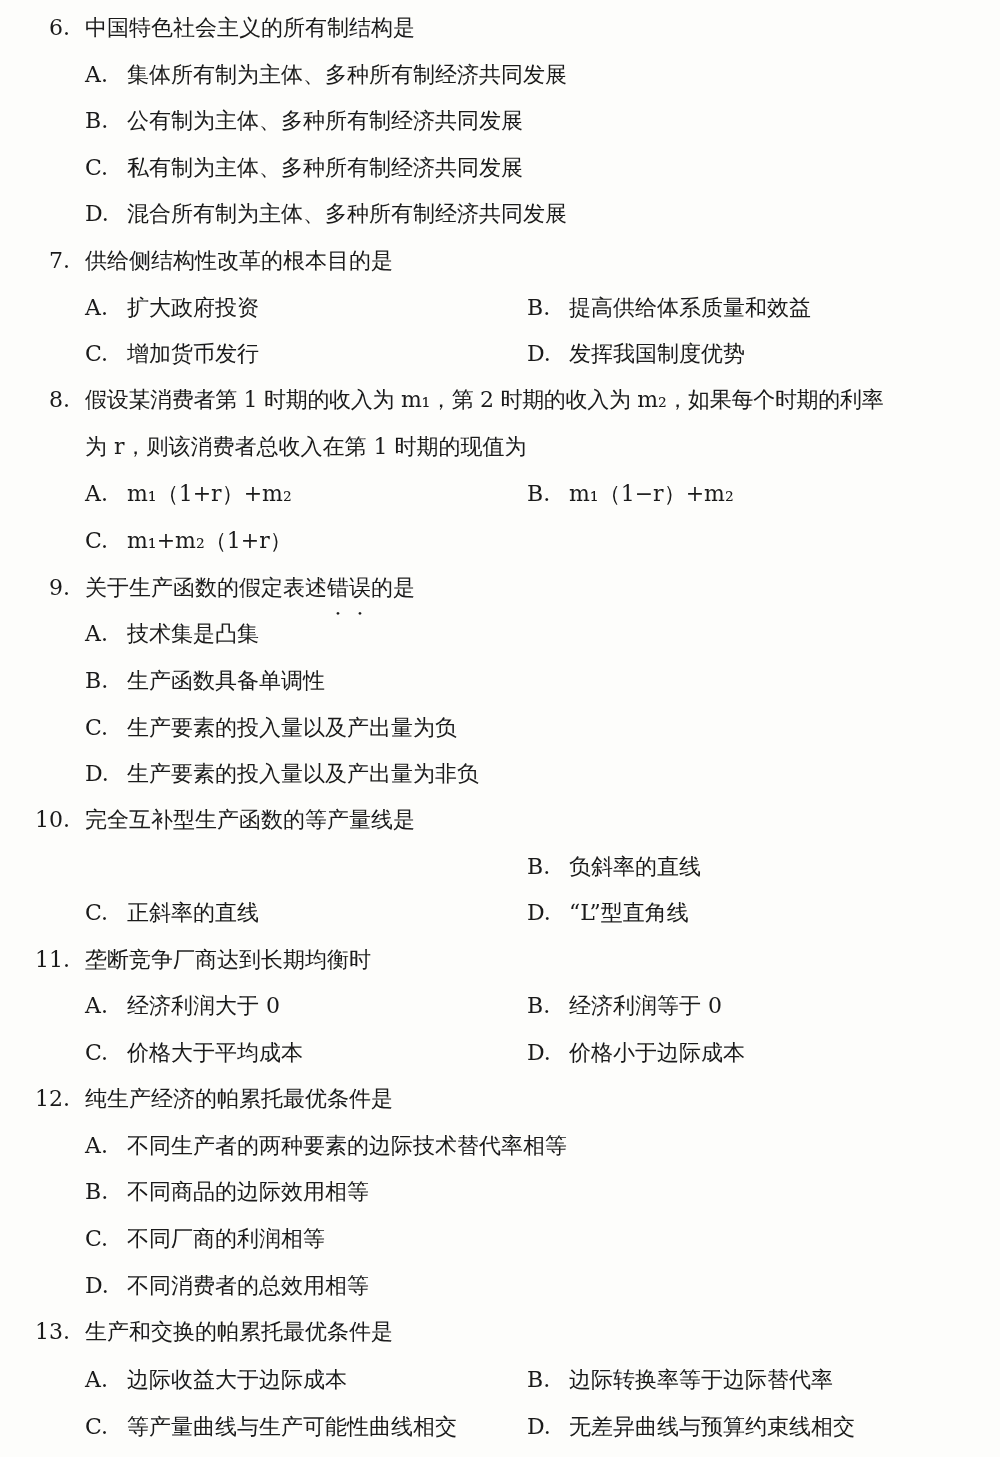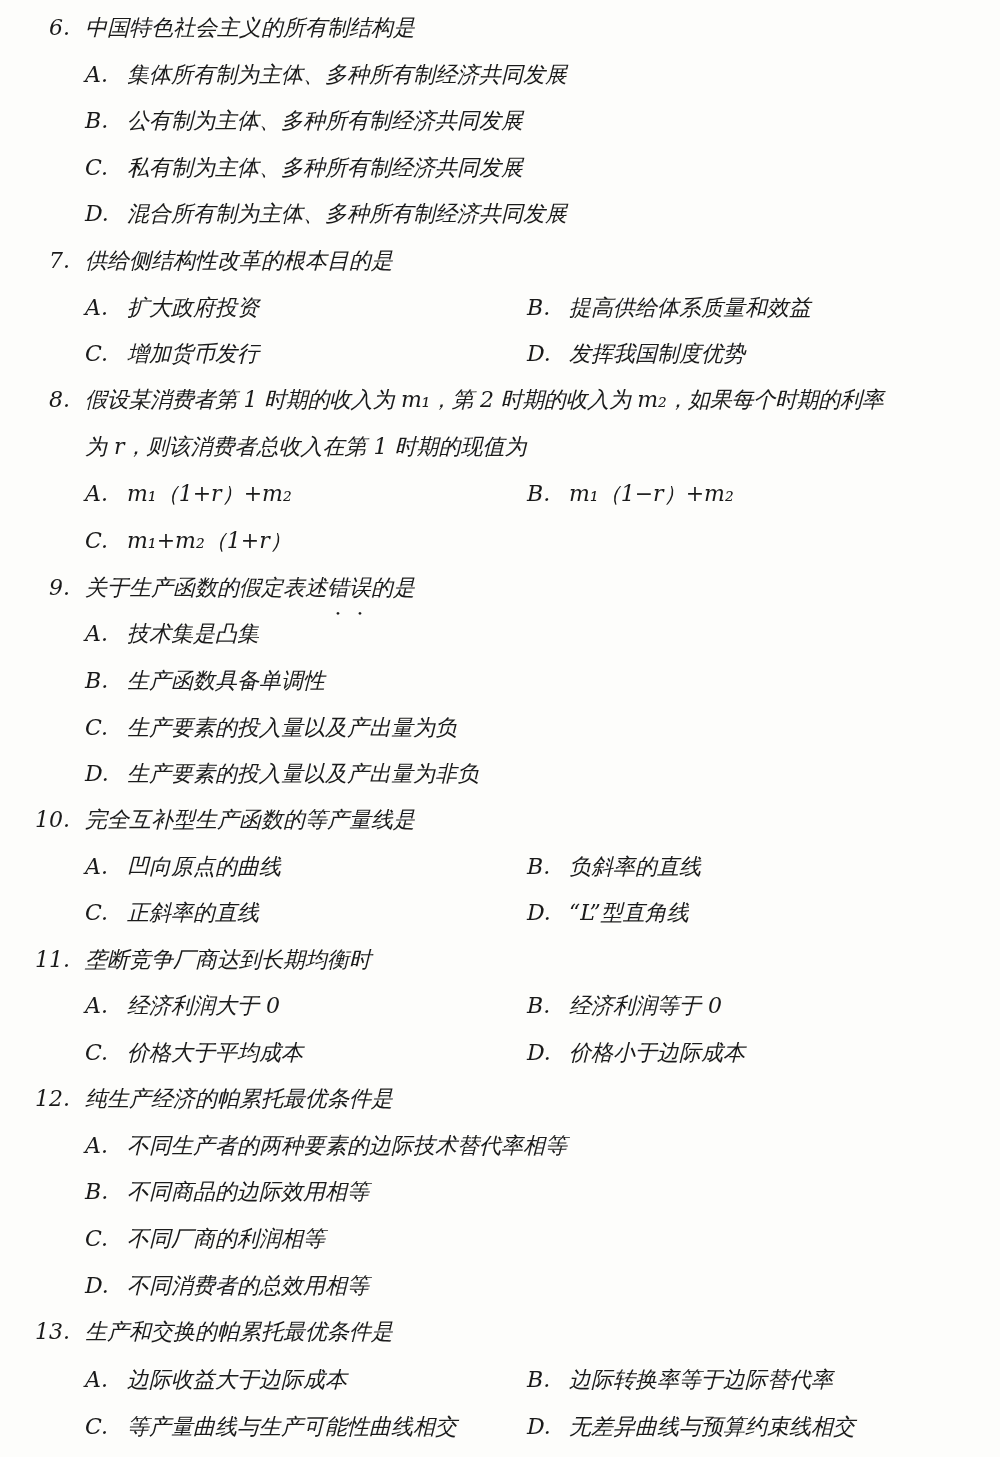--- a/index.html
+++ b/index.html
@@ -1,21 +1,21 @@
 <!DOCTYPE html>
 <html><head>
 <meta charset="utf-8">
 <style>
   html, body { margin:0; padding:0; }
   body {
     width:1000px; height:1457px; background:#fdfdfb; color:#1a1a1a;
     font-family: "DejaVu Serif", "Liberation Serif", serif;
     font-size:22px; position:relative; overflow:hidden;
   }
-  .line { position:absolute; left:0; height:46px; line-height:46px; white-space:nowrap;font-style:italic; }
+  .line { position:absolute; left:0; height:46px; line-height:46px; white-space:nowrap; }
   .qnum { position:absolute; width:70px; text-align:right; left:0; top:0; }
   .qtext { position:absolute; left:85px; top:0; }
   .opt { position:absolute; top:0; }
   .opt .lab { display:inline-block; width:42px; }
   .emph { position:relative; }
   .emph::after { content:"•"; position:absolute; left:50%; top:16px; transform:translateX(-50%); font-size:10px; }
 </style>
 </head>
 <body>
 
@@ -79,21 +79,20 @@
   </div>
 <div class="line" style="top:751px">
     <span class="opt" style="left:85px"><span class="lab">D.</span><span>生产要素的投入量以及产出量为非负</span></span>
   </div>
 
 <div class="line" style="top:797px">
   <span class="qnum">10.</span>
   <span class="qtext">完全互补型生产函数的等产量线是</span>
 </div>
 <div class="line" style="top:844px;width:1000px">
-  <span class="opt" style="left:85px"><span class="lab">A.</span><span>凹向原点的曲线</span></span>
   <span class="opt" style="left:527px"><span class="lab">B.</span><span>负斜率的直线</span></span>
 </div>
 <div class="line" style="top:890px;width:844px">
   <span class="opt" style="left:85px"><span class="lab">C.</span><span>正斜率的直线</span></span>
   <span class="opt" style="left:527px"><span class="lab">D.</span><span>“L”型直角线</span></span>
 </div>
 
 <div class="line" style="top:937px">
   <span class="qnum">11.</span>
   <span class="qtext">垄断竞争厂商达到长期均衡时</span>

